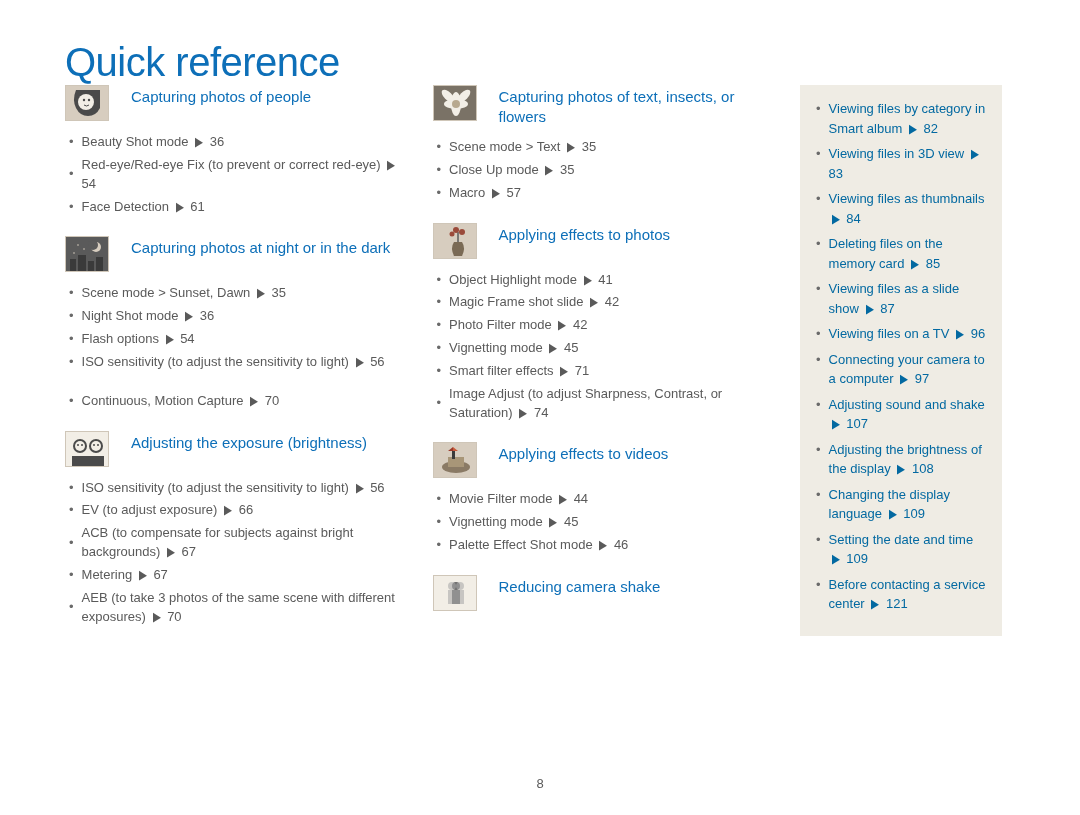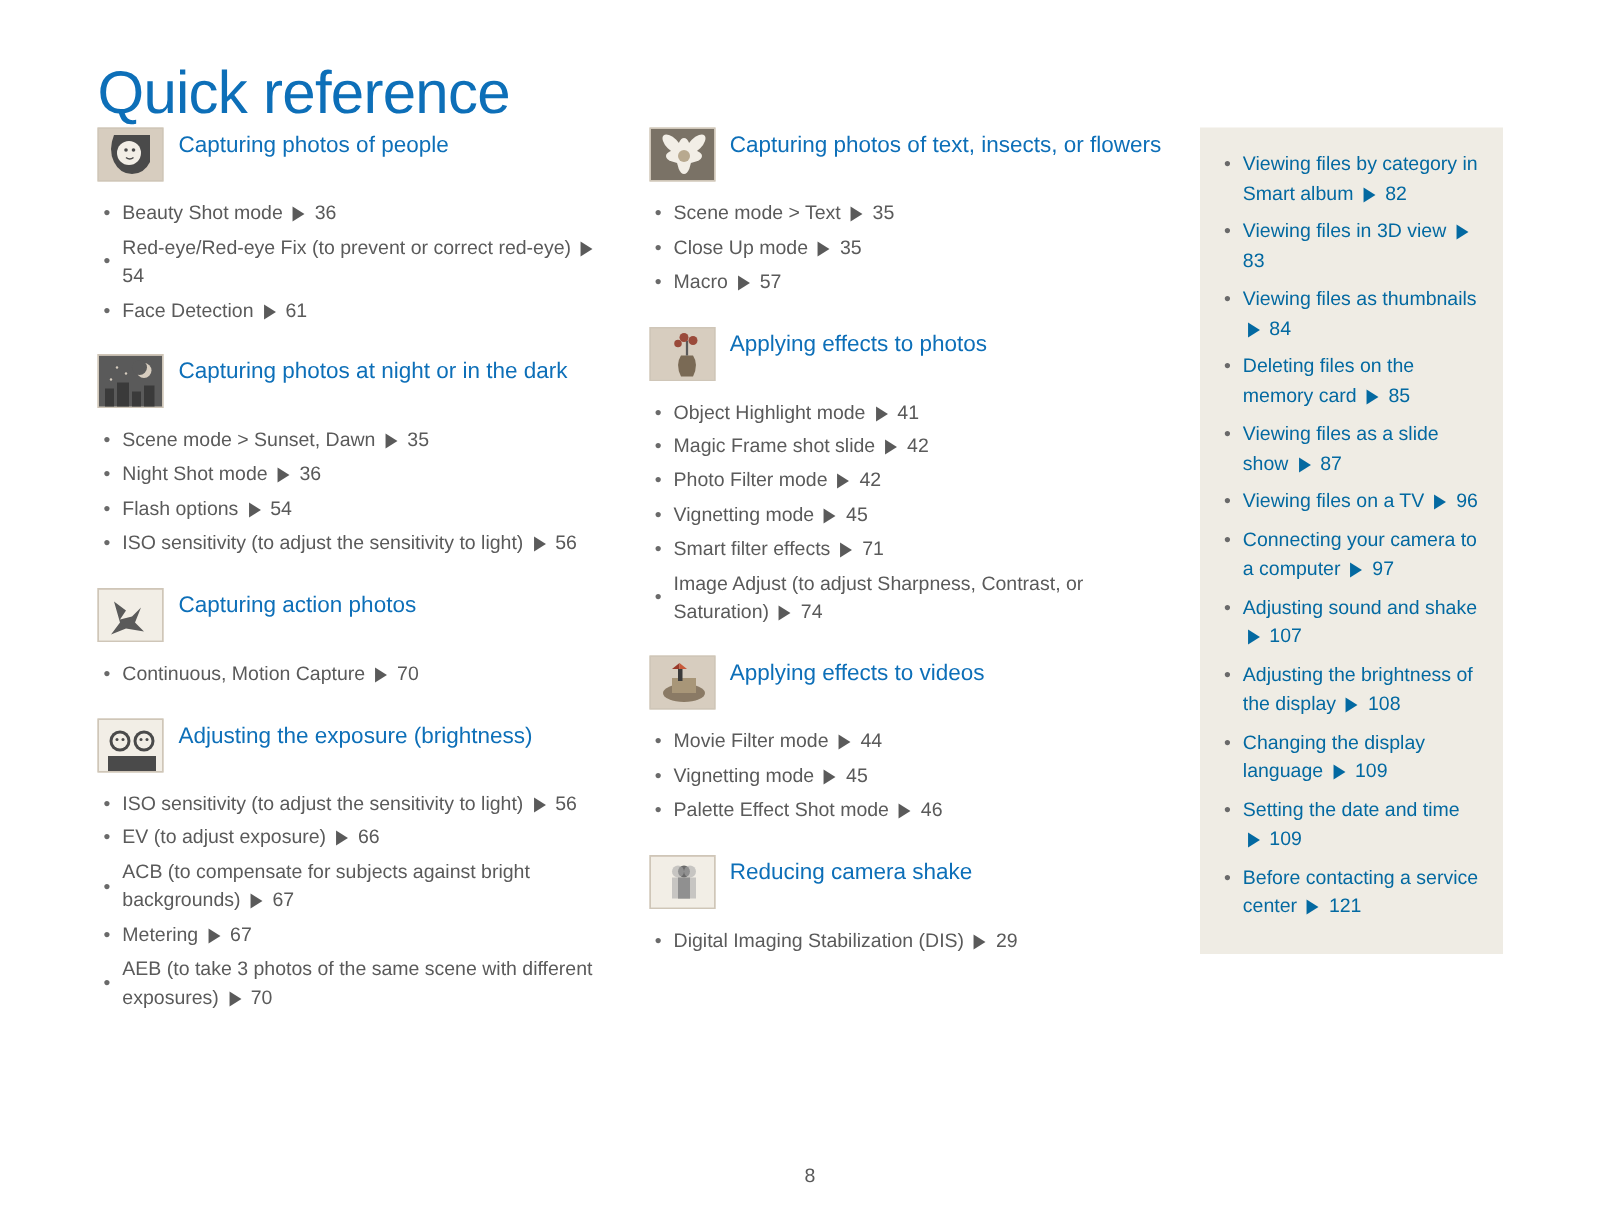--- a/index.html
+++ b/index.html
@@ -25,21 +25,21 @@
   .col {
     flex: 1 1 0;
   }
   .col-left, .col-mid { max-width: 360px; }
   .section {
     margin-bottom: 20px;
   }
   .section-header {
     display: flex;
     align-items: flex-start;
-    gap: 10px;
+    gap: 22px;
     margin-bottom: 12px;
   }
   .thumb {
     width: 44px;
     height: 36px;
     background: #d7cdbf;
     border: 1px solid #cfc6b8;
     flex-shrink: 0;
     position: relative;
     overflow: hidden;
@@ -172,29 +172,20 @@
         <li>
             <span class="txt"><span>Flash options</span> <span class="arrow">▶</span> <span>54</span></span>
           </li>
         <li>
             <span class="txt"><span>ISO sensitivity (to adjust the sensitivity to light)</span> <span class="arrow">▶</span> <span>56</span></span>
           </li>
       </ul>
     </div>
 
     <div class="section">
-      <div class="section-header">
-        <div class="thumb">
-          <svg viewBox="0 0 44 36" width="44" height="36">
-              <rect width="44" height="36" fill="#f2eee6"></rect>
-              <path d="M10 8 L18 14 L14 20 L22 18 L28 12 L24 22 L30 28 L18 26 L8 30 L14 22 Z" fill="#5a5a5a"></path>
-            </svg>
-        </div>
-        <div class="section-title">Capturing action photos</div>
-      </div>
       <ul class="items">
         <li>
             <span class="txt"><span>Continuous, Motion Capture</span> <span class="arrow">▶</span> <span>70</span></span>
           </li>
       </ul>
     </div>
 
     <div class="section">
       <div class="section-header">
         <div class="thumb">
@@ -334,25 +325,20 @@
               <circle cx="22" cy="10" r="4" fill="#6a6a6a"></circle>
               <rect x="18" y="14" width="8" height="14" fill="#6a6a6a"></rect>
               <circle cx="26" cy="10" r="4" fill="#aaa" opacity="0.6"></circle>
               <rect x="22" y="14" width="8" height="14" fill="#aaa" opacity="0.6"></rect>
               <circle cx="18" cy="10" r="4" fill="#aaa" opacity="0.6"></circle>
               <rect x="14" y="14" width="8" height="14" fill="#aaa" opacity="0.6"></rect>
             </svg>
         </div>
         <div class="section-title">Reducing camera shake</div>
       </div>
-      <ul class="items">
-        <li>
-            <span class="txt"><span>Digital Imaging Stabilization (DIS)</span> <span class="arrow">▶</span> <span>29</span></span>
-          </li>
-      </ul>
     </div>
 
   </div>
 
   <div class="col" style="flex:0 0 225px">
     <div class="sidebox">
       <ul>
         <li>
             <span class="txt"><span>Viewing files by category in Smart album</span> <span class="arrow">▶</span> <span>82</span></span>
           </li>

